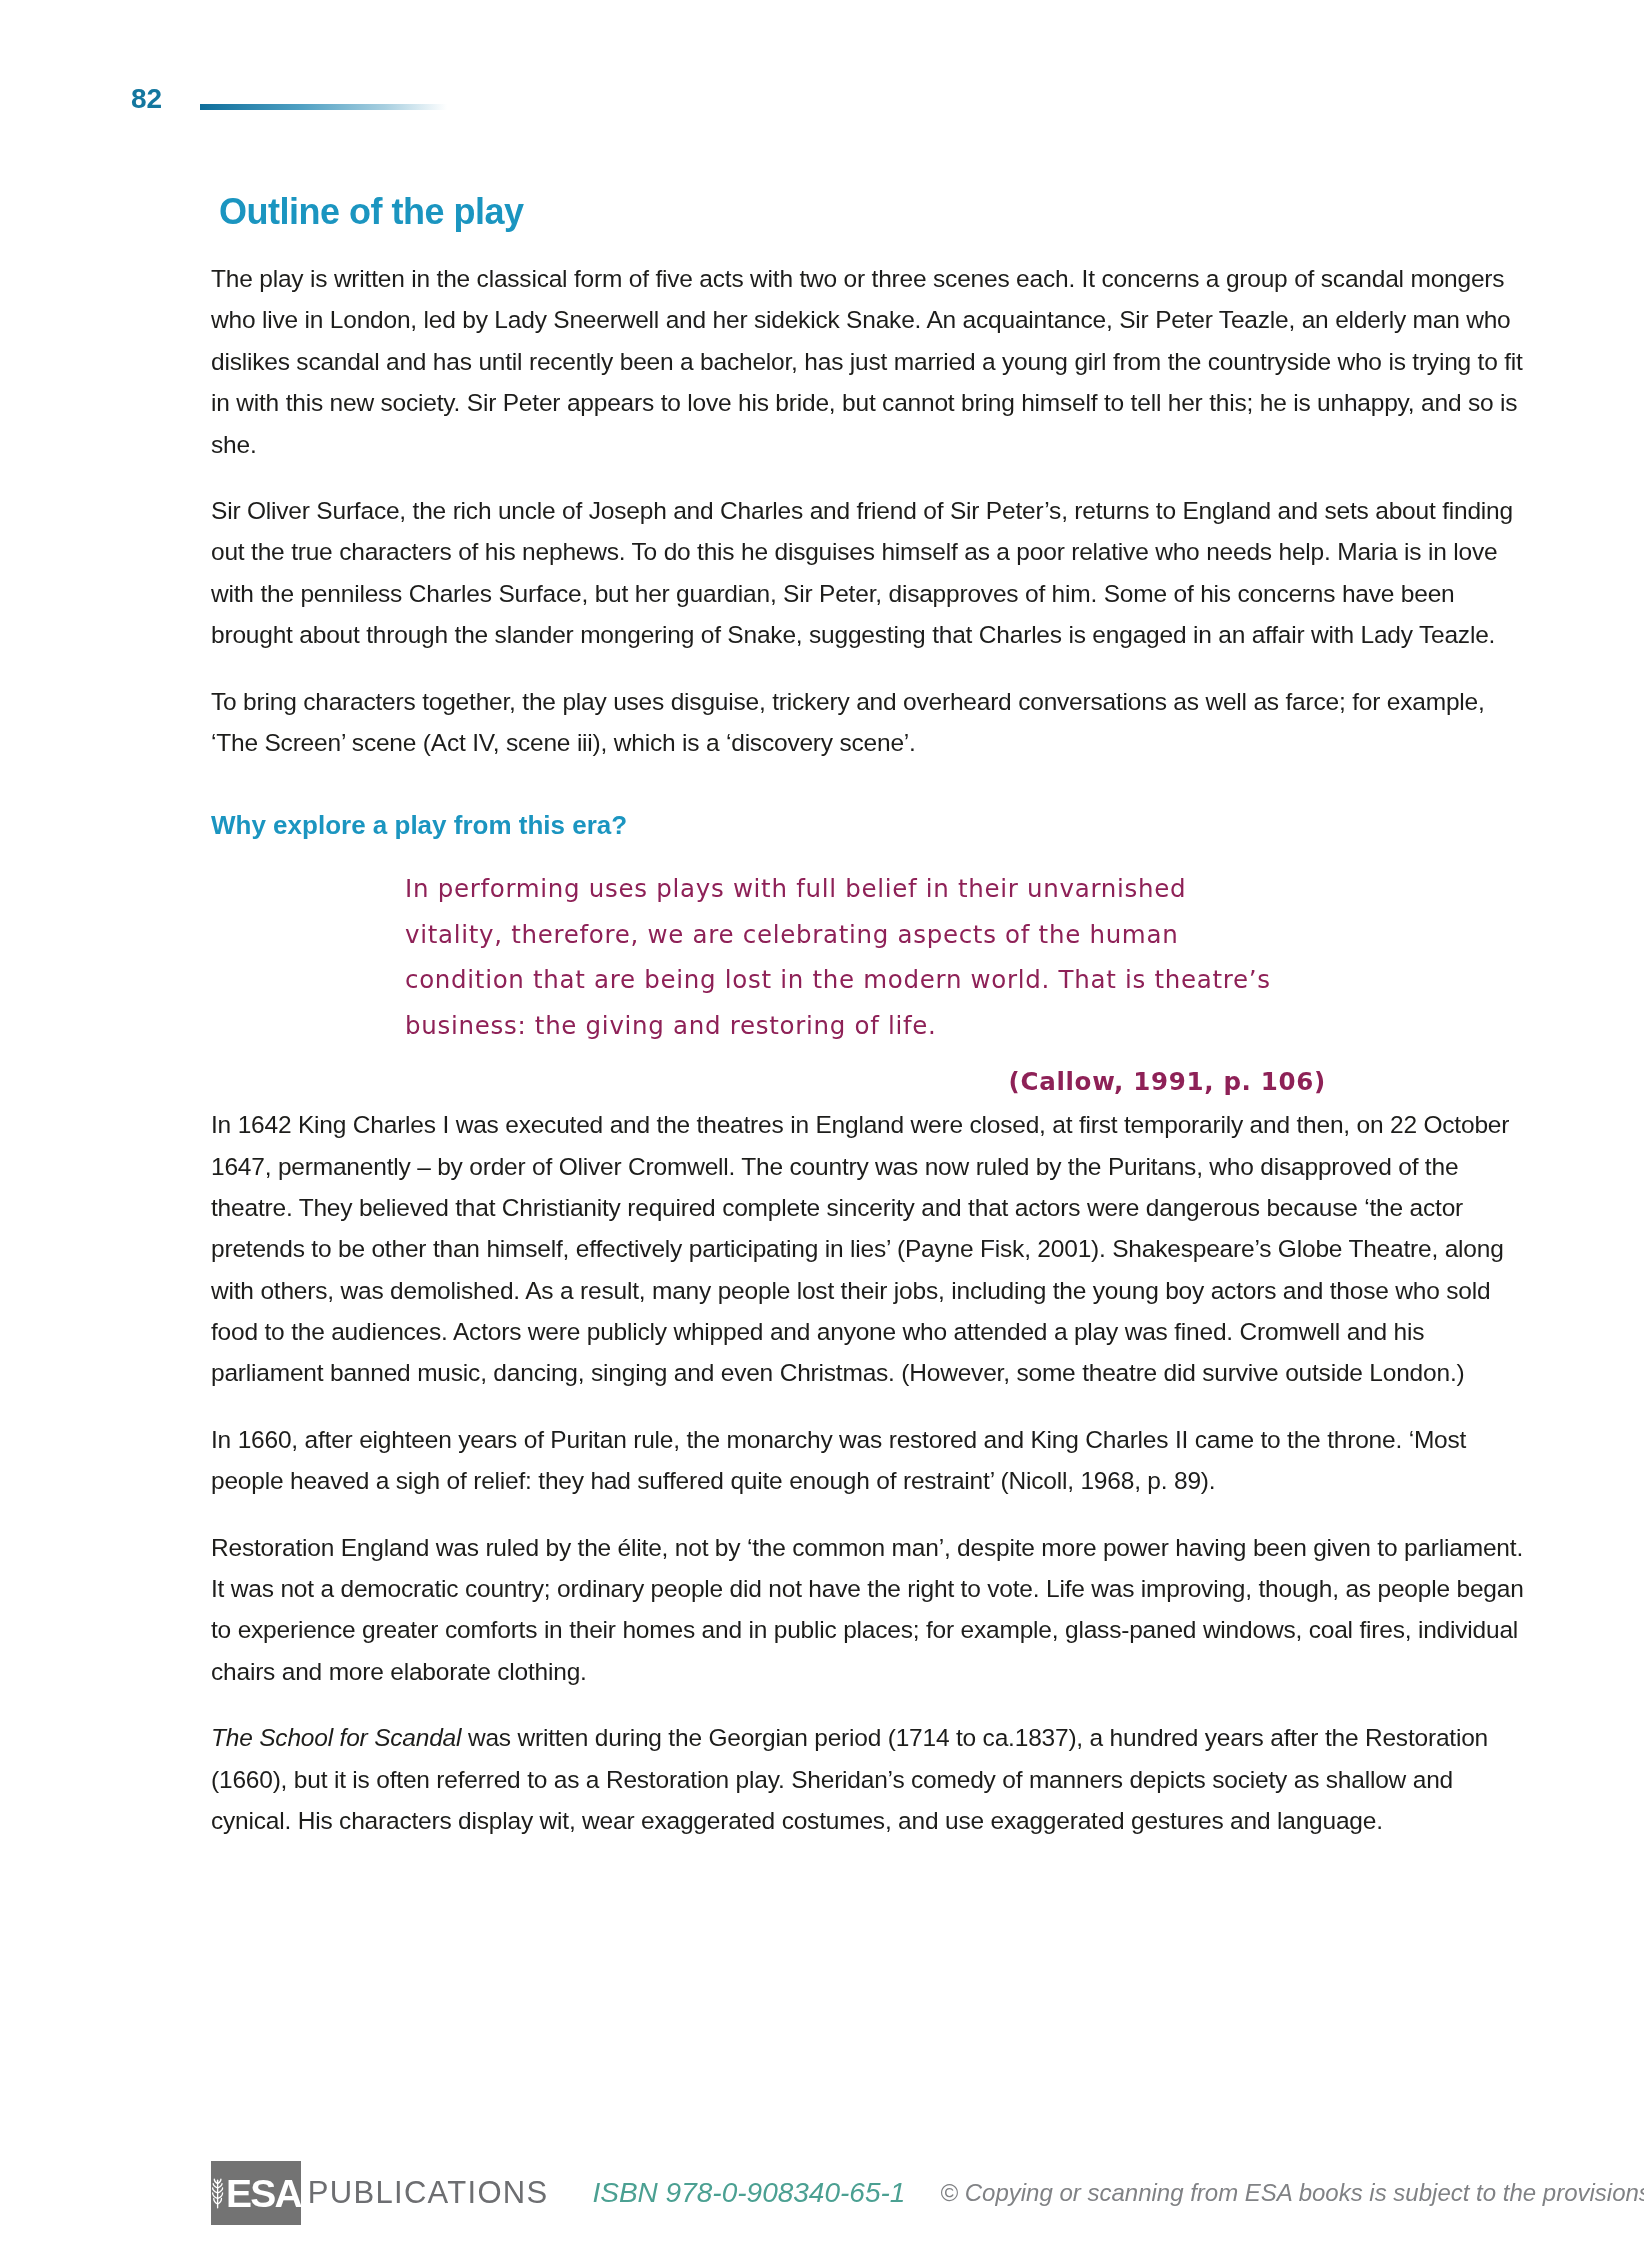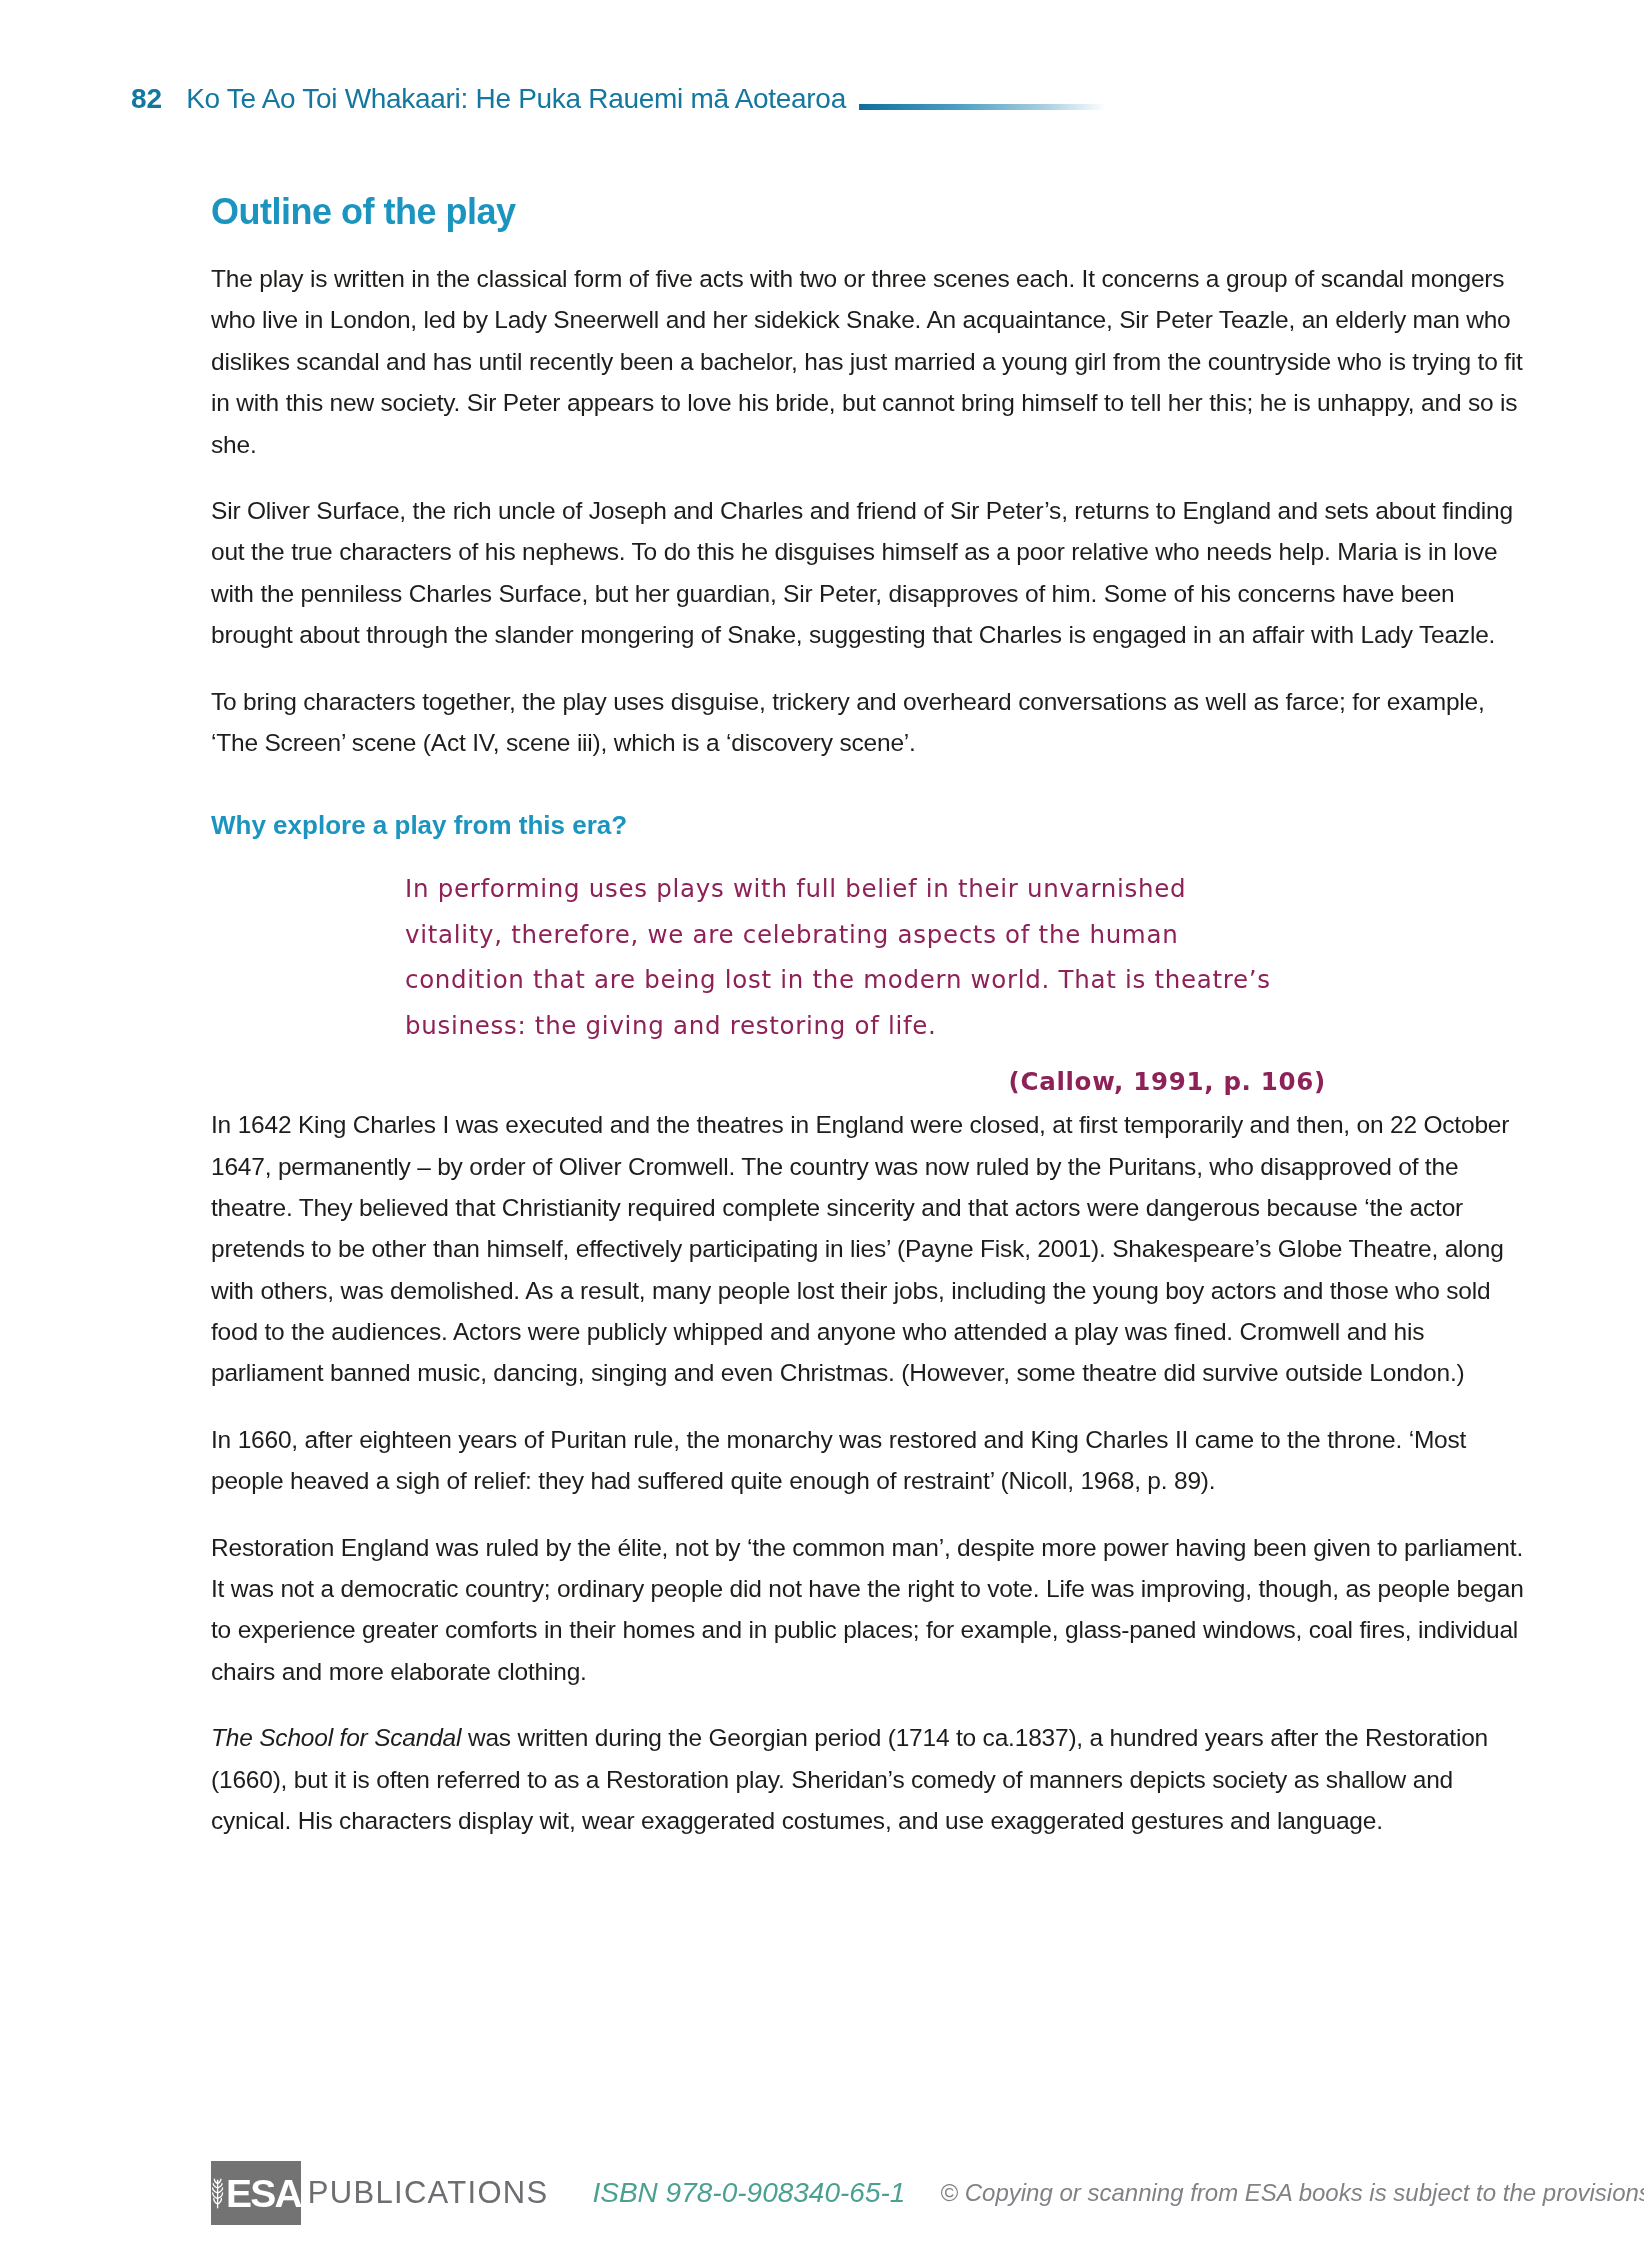--- a/index.html
+++ b/index.html
@@ -32,21 +32,21 @@
     align-self: flex-end;
     margin-bottom: 5px;
     background: linear-gradient(90deg, #0e6e9b 0%, #4d9fc2 40%, #a8cfe0 75%, rgba(255,255,255,0) 100%);
   }
   
   h1.section-heading {
     color: #1b95c0;
     font-size: 36px;
     font-weight: bold;
     letter-spacing: -0.5px;
-    margin: 76px 0 25px 0;
+    margin: 76px 0 25px 8px;
   }
   h1.second { margin-top: 63px; }
   h3.sub-heading {
     color: #1b95c0;
     font-size: 26px;
     font-weight: bold;
     margin: 47px 0 25px 0;
   }
   
   p.body-para {
@@ -121,21 +121,20 @@
     white-space: nowrap;
   }
 </style>
 </head>
 <body>
 
 <div class="page">
 
   <div class="page-header">
     <span class="page-number">82</span>
-    <span class="header-title">Ko Te Ao Toi Whakaari: He Puka Rauemi mā Aotearoa</span>
     <span class="header-rule"></span>
   </div>
 
   <section>
     <h1 class="section-heading">Outline of the play</h1>
     <p class="body-para">The play is written in the classical form of five acts with two or three scenes each. It concerns a group of scandal mongers who live in London, led by Lady Sneerwell and her sidekick Snake. An acquaintance, Sir Peter Teazle, an elderly man who dislikes scandal and has until recently been a bachelor, has just married a young girl from the countryside who is trying to fit in with this new society. Sir Peter appears to love his bride, but cannot bring himself to tell her this; he is unhappy, and so is she.</p>
     <p class="body-para">Sir Oliver Surface, the rich uncle of Joseph and Charles and friend of Sir Peter’s, returns to England and sets about finding out the true characters of his nephews. To do this he disguises himself as a poor relative who needs help. Maria is in love with the penniless Charles Surface, but her guardian, Sir Peter, disapproves of him. Some of his concerns have been brought about through the slander mongering of Snake, suggesting that Charles is engaged in an affair with Lady Teazle.</p>
     <p class="body-para">To bring characters together, the play uses disguise, trickery and overheard conversations as well as farce; for example, ‘The Screen’ scene (Act IV, scene iii), which is a ‘discovery scene’.</p>
 
     <h3 class="sub-heading">Why explore a play from this era?</h3>

